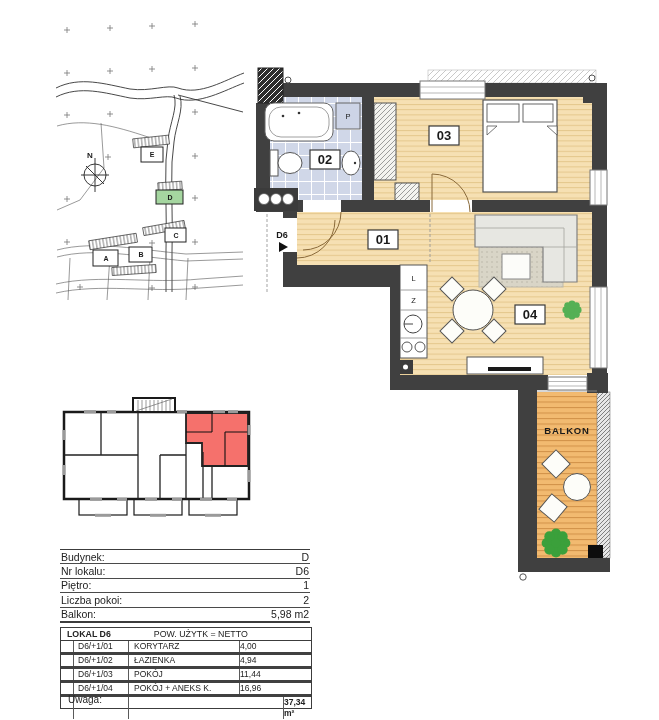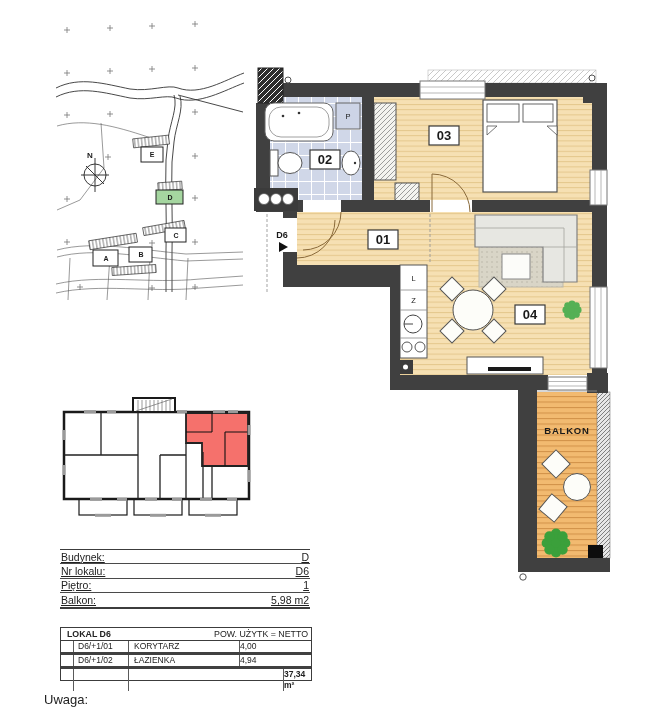--- a/index.html
+++ b/index.html
@@ -3,34 +3,34 @@
 <meta charset="utf-8">
 <style>
   html,body{margin:0;padding:0;background:#fff;}
   body{width:659px;height:720px;position:relative;font-family:"Liberation Sans",sans-serif;color:#222;overflow:hidden;}
   svg{position:absolute;}
   svg text{font-family:"Liberation Sans",sans-serif;fill:#1a1a1a;}
   .room-num{font-size:13px;font-weight:bold;text-anchor:middle;}
   .tiny{font-size:7.5px;text-anchor:middle;}
   .bld{font-size:7px;font-weight:bold;text-anchor:middle;}
   .info-table{position:absolute;left:60px;top:549px;width:250px;border-top:1.6px solid #3c3c3c;border-bottom:2.4px solid #3c3c3c;font-size:10.5px;}
-  .info-row{display:flex;justify-content:space-between;align-items:center;height:13.4px;border-bottom:1px solid #4a4a4a;padding:0 1px;text-decoration:underline;}
+  .info-row{display:flex;justify-content:space-between;align-items:center;height:13.4px;border-bottom:1px solid #4a4a4a;padding:0 1px;}
   .info-row:last-child{border-bottom:none;}
   .area-table{position:absolute;left:60px;top:627px;width:250px;border:1.3px solid #3c3c3c;font-size:8.5px;}
-  .at-header{display:flex;justify-content:space-between;align-items:flex-end;padding:1px 3px 1px 6px;border-bottom:1.3px solid #3c3c3c;}
+  .at-header{display:flex;justify-content:flex-start;align-items:flex-end;padding:1px 3px 1px 6px;border-bottom:1.3px solid #3c3c3c;gap:43px;}
   .at-title{font-weight:bold;font-size:8.8px;}
   .at-right{font-size:8.8px;}
   .at-row{display:grid;grid-template-columns:13px 55px 1fr 72px;height:11px;line-height:11px;border-bottom:3px solid #404040;}
   .at-row:last-child{border-bottom:none;}
   .at-row .c1{border-right:1px solid #5a5a5a;}
   .at-row .c2{border-right:1px solid #5a5a5a;padding-left:4px;}
   .at-row .c3{padding-left:5px;}
   .at-row .c4{border-left:1px solid #5a5a5a;text-align:left;}
   .at-total .c4{font-weight:bold;margin-left:44px;}
-  .note{position:absolute;left:44px;top:693px;font-size:13px;line-height:13px;}
+  .note{position:absolute;left:68px;top:693px;font-size:10px;line-height:13px;}
 </style>
 </head>
 <body>
 
 <svg style="left:55px;top:5px" width="190" height="295" viewBox="55 5 190 295">
   <defs>
     <pattern id="park" width="3.5" height="9" patternUnits="userSpaceOnUse">
       <rect width="3.5" height="9" fill="#fff"></rect>
         <line x1="1.7" y1="0" x2="1.7" y2="9" stroke="#444" stroke-width="0.7"></line>
     </pattern>
@@ -315,20 +315,24 @@
     </div>
   <div class="info-row">
       <span>Nr lokalu:</span>
       <span>D6</span>
     </div>
   <div class="info-row">
       <span>Piętro:</span>
       <span>1</span>
     </div>
   <div class="info-row">
+      <span>Liczba pokoi:</span>
+      <span>2</span>
+    </div>
+  <div class="info-row">
       <span>Balkon:</span>
       <span>5,98 m2</span>
     </div>
 </div>
 
 <div class="area-table">
   <div class="at-header">
     <span class="at-title">LOKAL D6</span>
     <span class="at-right">POW. UŻYTK = NETTO</span>
   </div>
@@ -337,20 +341,32 @@
     <div class="c2">D6/+1/01</div>
     <div class="c3">KORYTARZ</div>
     <div class="c4">4,00</div>
   </div>
   <div class="at-row">
     <div class="c1"></div>
     <div class="c2">D6/+1/02</div>
     <div class="c3">ŁAZIENKA</div>
     <div class="c4">4,94</div>
   </div>
+  <div class="at-row">
+    <div class="c1"></div>
+    <div class="c2">D6/+1/03</div>
+    <div class="c3">POKÓJ</div>
+    <div class="c4">11,44</div>
+  </div>
+  <div class="at-row">
+    <div class="c1"></div>
+    <div class="c2">D6/+1/04</div>
+    <div class="c3">POKÓJ + ANEKS K.</div>
+    <div class="c4">16,96</div>
+  </div>
   <div class="at-row at-total">
     <div class="c1"></div>
     <div class="c2"></div>
     <div class="c3"></div>
     <div class="c4">37,34 m²</div>
   </div>
 </div>
 
 <div class="note">
   <div>Uwaga:</div>

